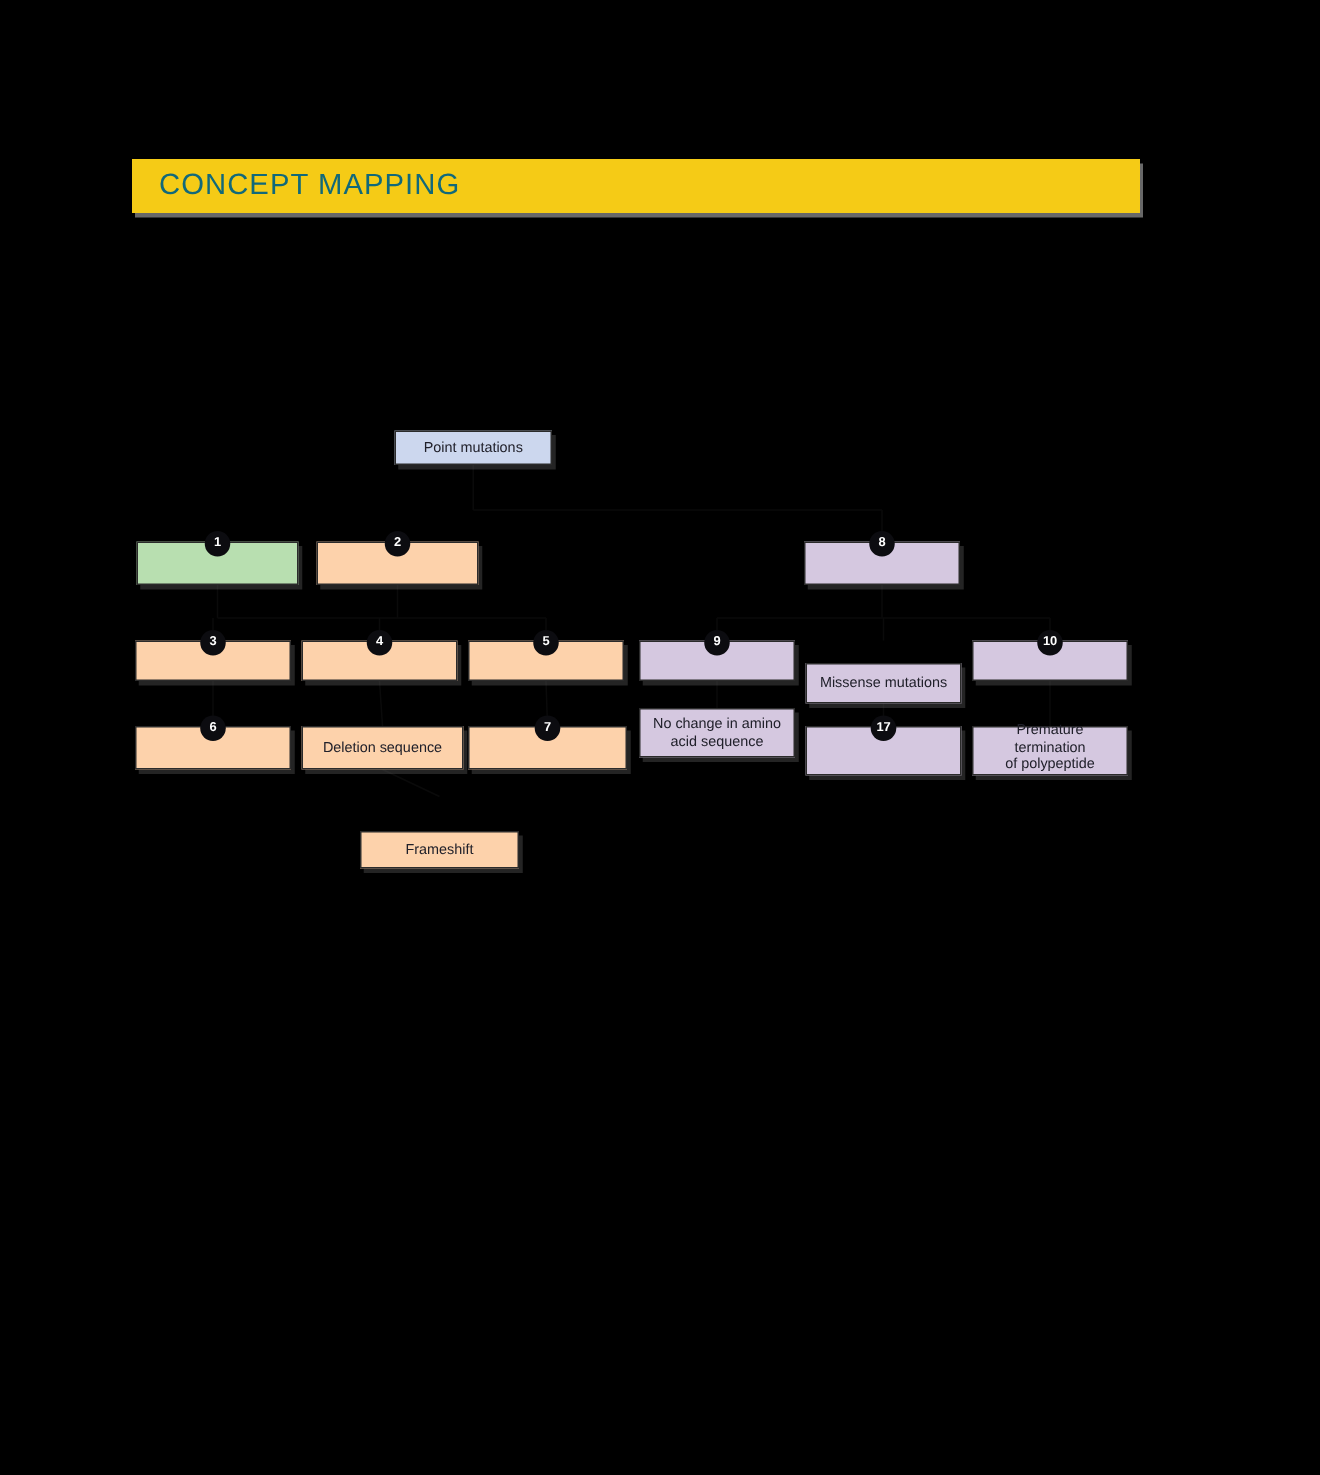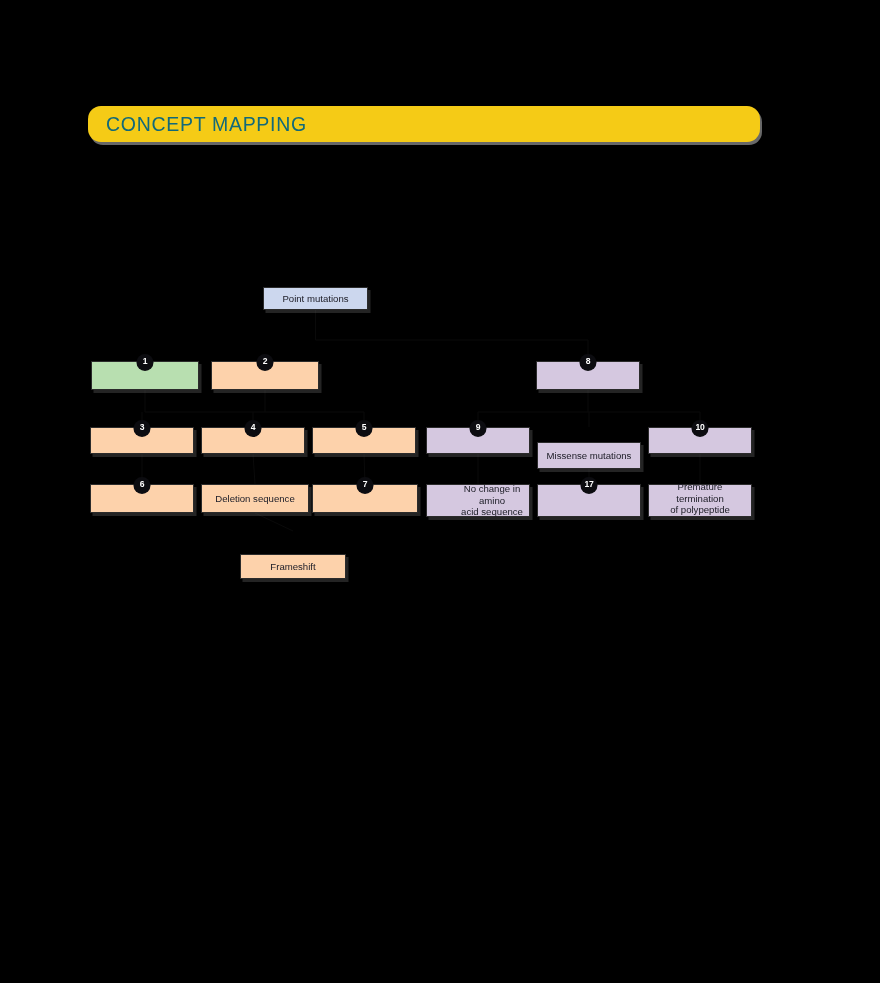--- a/index.html
+++ b/index.html
@@ -24,21 +24,20 @@
     background: #000000;
   }
 
   
   #title-band {
     position: absolute;
     left: 88px; top: 106px;
     width: 672px; height: 36px;
     background: #f5cb16;
     box-shadow: 2px 3px 0 0 rgba(190,190,190,0.55);
-    border-radius: 13px;
   }
   #title-band .title-text {
     position: absolute;
     left: 18px; top: 50%;
     transform: translateY(-50%);
     font-size: 19.5px;
     letter-spacing: 0.7px;
     color: #11697a;
     font-family: "Liberation Sans", sans-serif;
     white-space: nowrap;
@@ -194,21 +193,21 @@
           <span class="label"></span>
           <div class="badge">6</div>
         </div>
         <div class="cbox peach" style="left: 201px; top: 484px; width: 108px; height: 29px; pointer-events: auto;">
           <span class="label">Deletion sequence</span>
         </div>
         <div class="cbox peach" style="left: 312px; top: 484px; width: 106px; height: 29px; pointer-events: auto;">
           <span class="label"></span>
           <div class="badge">7</div>
         </div>
-        <div class="cbox purple" style="left: 426px; top: 484px; width: 104px; height: 33px; pointer-events: auto; padding-left: 28px;">
+        <div class="cbox purple" style="left: 426px; top: 472px; width: 104px; height: 33px; pointer-events: auto;">
           <span class="label">No change in amino
 acid sequence</span>
         </div>
         <div class="cbox purple" style="left: 537px; top: 484px; width: 104px; height: 33px; pointer-events: auto;">
           <span class="label"></span>
           <div class="badge">17</div>
         </div>
         <div class="cbox purple" style="left: 648px; top: 484px; width: 104px; height: 33px; pointer-events: auto; align-items: flex-end;">
           <span class="label">Premature termination
 of polypeptide</span>

